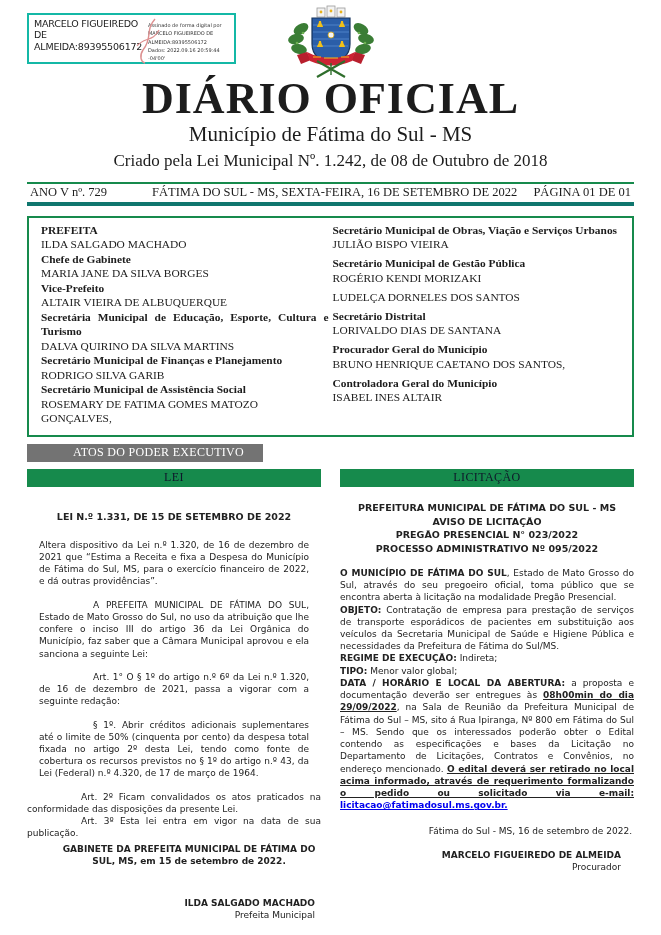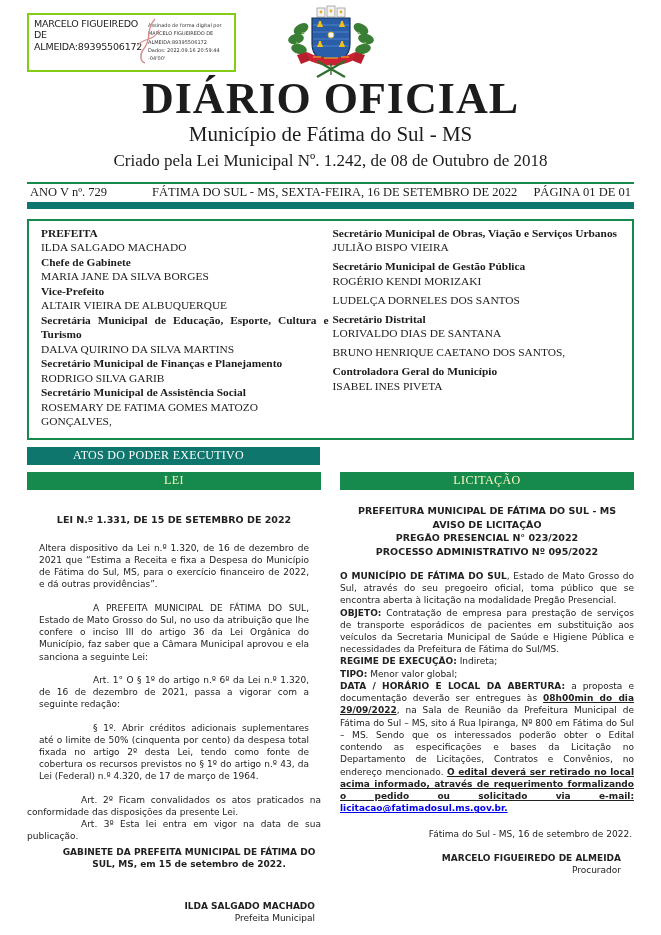--- a/index.html
+++ b/index.html
@@ -6,67 +6,67 @@
   html,body { margin:0; padding:0; background:#f0f0f0; }
   .page {
     position:relative; width:661px; height:935px; margin:0 auto;
     background:#ffffff; color:#1c1c1c; overflow:hidden;
     font-family:"Liberation Serif", serif;
   }
 
   
   .header { position:relative; height:182px; }
   .sigbox {
-    position:absolute; top:13px; left:27px; width:209px; height:59px;
-    border:2px solid #84cc16; display:flex; padding:3px 3px 3px 5px;
+    position:absolute; top:13px; left:27px; width:209px; height:51px;
+    border:2px solid #14b8a6; display:flex; padding:3px 3px 3px 5px;
   }
   .sig-name {
     font-family:"DejaVu Sans", sans-serif; font-size:9.5px; line-height:1.2;
     width:114px; color:#222; letter-spacing:-0.2px;
   }
   .sig-squiggle { position:absolute; left:102px; top:1px; }
   .sig-details {
     font-family:"DejaVu Sans", sans-serif; font-size:5px; line-height:1.65;
     white-space:pre-line; color:#333; padding-top:3px; flex:1;
   }
 
   .crest { position:absolute; top:5px; left:50%; transform:translateX(-50%); }
 
   .masthead { position:absolute; top:76px; left:0; right:0; text-align:center; }
   .m-title { font-size:44px; line-height:1.05; font-weight:bold; letter-spacing:1px; }
   .m-sub   { font-size:21px; margin-top:0px; }
   .m-created { font-size:17px; margin-top:4px; }
 
   
   .metabar {
-    margin:0 27px; border-top:2px solid #168a4c; border-bottom:7px solid #0f766e;
+    margin:0 27px; border-top:2px solid #168a4c; border-bottom:4px solid #0f766e;
     display:flex; justify-content:space-between; align-items:center;
     padding:1px 3px 2px 3px; font-size:12.5px;
   }
   .metabar .mid { flex:1; text-align:left; padding-left:45px; }
 
   
   .officials {
     margin:10px 27px 0; border:2px solid #168a4c;
     display:flex; gap:4px; padding:5px 12px 9px;
     font-size:11.4px; line-height:1.27;
   }
   .off-col { flex:1; }
   .off-role { font-weight:bold; text-align:justify; }
   .off-col.rightcol .off-entry { margin-bottom:4.5px; }
 
   
   .atos-bar {
-    margin:7px 27px 0; width:293px; background:#0f766e; color:#fff;
+    margin:7px 27px 0; width:236px; background:#737373; color:#fff;
     font-size:12px; padding:1px 0 2px 46px; letter-spacing:0.3px;
   }
   .columns { display:flex; gap:19px; margin:7px 27px 0; }
   .col { width:294px; }
   .col-bar {
-    background:#168a4c; color:#fef9c3; text-align:center;
+    background:#168a4c; color:#0f172a; text-align:center;
     font-size:12px; padding:1px 0 2px; letter-spacing:0.4px;
   }
   .col-body {
     font-family:"DejaVu Sans", sans-serif; font-size:9px; line-height:1.36;
     text-align:justify; color:#222; margin-top:4px;
   }
 
   
   .lei-title { font-weight:bold; text-align:center; font-size:9.5px; margin:24px 0 15px; }
   .par { margin:0 12px 11px; }
@@ -198,25 +198,26 @@
         <div class="off-name">ROGÉRIO KENDI MORIZAKI</div>
       </div>
       <div class="off-entry">
         <div class="off-name">LUDELÇA DORNELES DOS SANTOS</div>
       </div>
       <div class="off-entry">
         <div class="off-role">Secretário Distrital</div>
         <div class="off-name">LORIVALDO DIAS DE SANTANA</div>
       </div>
       <div class="off-entry">
+        <div class="off-role">Procurador Geral do Município</div>
         <div class="off-name">BRUNO HENRIQUE CAETANO DOS SANTOS,</div>
       </div>
       <div class="off-entry">
         <div class="off-role">Controladora Geral do Município</div>
-        <div class="off-name">ISABEL INES PIVETA</div>
+        <div class="off-name">ISABEL INES ALTAIR</div>
       </div>
     </div>
   </div>
 
   <div class="atos-bar">ATOS DO PODER EXECUTIVO</div>
 
   <div class="columns">
 
     <div class="col">
       <div class="col-bar">LEI</div>

